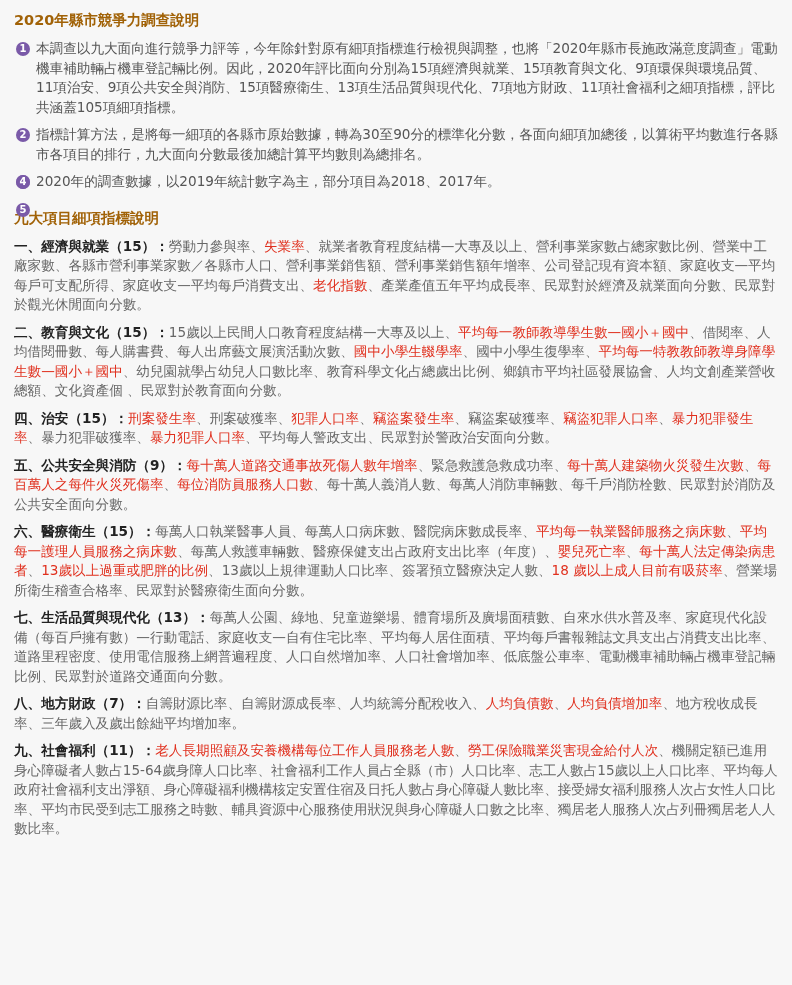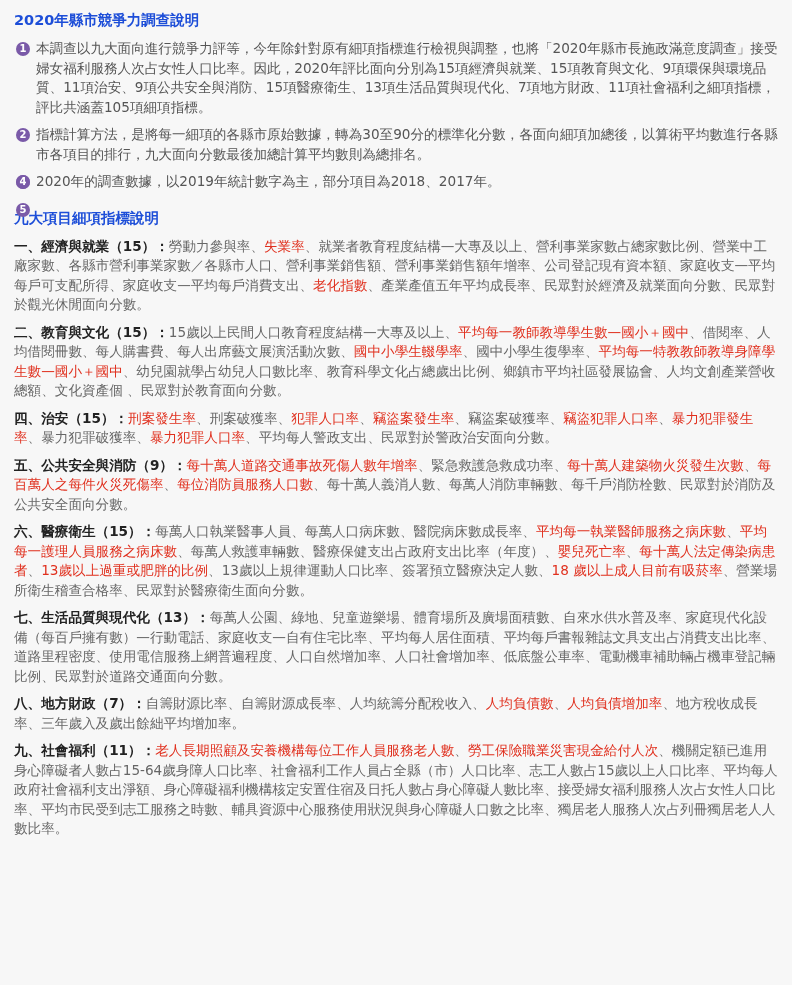--- a/index.html
+++ b/index.html
@@ -4,21 +4,21 @@
   <style>
     html, body { margin: 0; padding: 0; }
     body {
       width: 792px; height: 985px; overflow: hidden;
       background: #f7f7f7;
       font-family: "DejaVu Sans", "Liberation Sans", sans-serif;
       color: #555555;
     }
     .page { padding: 10px 14px 0 14px; }
     .section-title {
-      color: #1d4ed8; font-weight: bold; font-size: 14.5px;
+      color: #a16207; font-weight: bold; font-size: 14.5px;
       margin: 0 0 9px 0; line-height: 20px;
     }
     .section-title.second { margin-top: 16px; }
     .num-list { margin: 0; padding: 0; list-style: none; }
     .num-item {
       position: relative; padding-left: 22px; font-size: 13.6px; line-height: 19.5px;
       margin-bottom: 8px; color: #555;
     }
     .num-badge {
       position: absolute; left: 2px; top: 3px;
@@ -29,21 +29,21 @@
     .cat { font-size: 13.6px; line-height: 19.5px; margin-bottom: 8px; color: #666; }
     .cat-head { color: #222; font-weight: bold; }
     .neg { color: #e0301e; text-underline-offset: 2px; }
   </style>
 </head>
 <body>
 
 <div class="page">
   <h2 class="section-title">2020年縣市競爭力調查說明</h2>
   <ul class="num-list">
-    <li class="num-item"><span class="num-badge">1</span><span>本調查以九大面向進行競爭力評等，今年除針對原有細項指標進行檢視與調整，也將「2020年縣市長施政滿意度調查」接受婦女福利服務人次占女性人口比率。因此，2020年評比面向分別為15項經濟與就業、15項教育與文化、9項環保與環境品質、11項治安、9項公共安全與消防、15項醫療衛生、13項生活品質與現代化、7項地方財政、11項社會福利之細項指標，評比共涵蓋105項細項指標。</span></li>
+    <li class="num-item"><span class="num-badge">1</span><span>本調查以九大面向進行競爭力評等，今年除針對原有細項指標進行檢視與調整，也將「2020年縣市長施政滿意度調查」電動機車補助輛占機車登記輛比例。因此，2020年評比面向分別為15項經濟與就業、15項教育與文化、9項環保與環境品質、11項治安、9項公共安全與消防、15項醫療衛生、13項生活品質與現代化、7項地方財政、11項社會福利之細項指標，評比共涵蓋105項細項指標。</span></li>
     <li class="num-item"><span class="num-badge">2</span><span>指標計算方法，是將每一細項的各縣市原始數據，轉為30至90分的標準化分數，各面向細項加總後，以算術平均數進行各縣市各項目的排行，九大面向分數最後加總計算平均數則為總排名。</span></li>
     <li class="num-item"><span class="num-badge">3</span></li>
     <li class="num-item"><span class="num-badge">4</span><span>2020年的調查數據，以2019年統計數字為主，部分項目為2018、2017年。</span></li>
     <li class="num-item"><span class="num-badge">5</span></li>
   </ul>
 
   <h2 class="section-title second">九大項目細項指標說明</h2>
   <div id="categories">
       <div class="cat"><span class="cat-head">一、經濟與就業（15）：</span><span>勞動力參與率、</span><span class="neg">失業率</span><span>、就業者教育程度結構—大專及以上、營利事業家數占總家數比例、營業中工廠家數、各縣市營利事業家數／各縣市人口、營利事業銷售額、營利事業銷售額年增率、公司登記現有資本額、家庭收支—平均每戶可支配所得、家庭收支—平均每戶消費支出、</span><span class="neg">老化指數</span><span>、產業產值五年平均成長率、民眾對於經濟及就業面向分數、民眾對於觀光休閒面向分數。</span></div>
       <div class="cat"><span class="cat-head">二、教育與文化（15）：</span><span>15歲以上民間人口教育程度結構—大專及以上、</span><span class="neg">平均每一教師教導學生數—國小＋國中</span><span>、借閱率、人均借閱冊數、每人購書費、每人出席藝文展演活動次數、</span><span class="neg">國中小學生輟學率</span><span>、國中小學生復學率、</span><span class="neg">平均每一特教教師教導身障學生數—國小＋國中</span><span>、幼兒園就學占幼兒人口數比率、教育科學文化占總歲出比例、鄉鎮市平均社區發展協會、人均文創產業營收總額、文化資產個 、民眾對於教育面向分數。</span></div>

